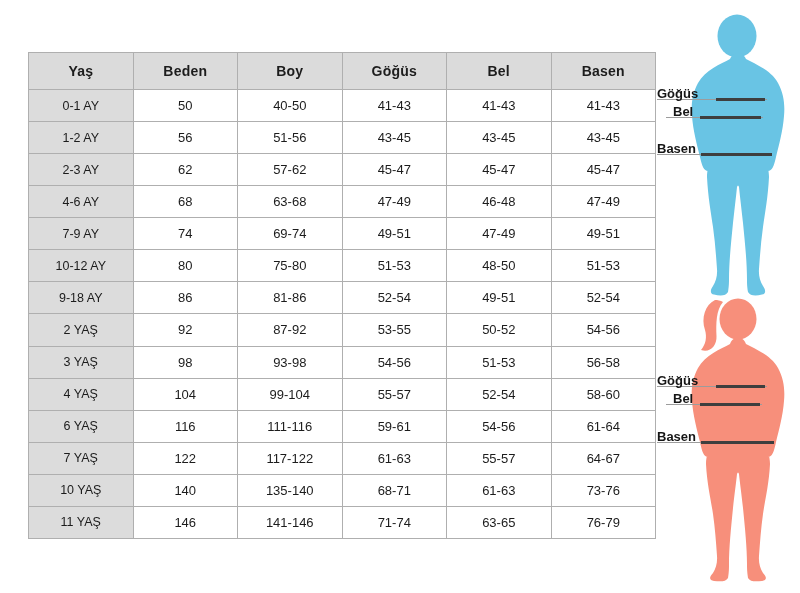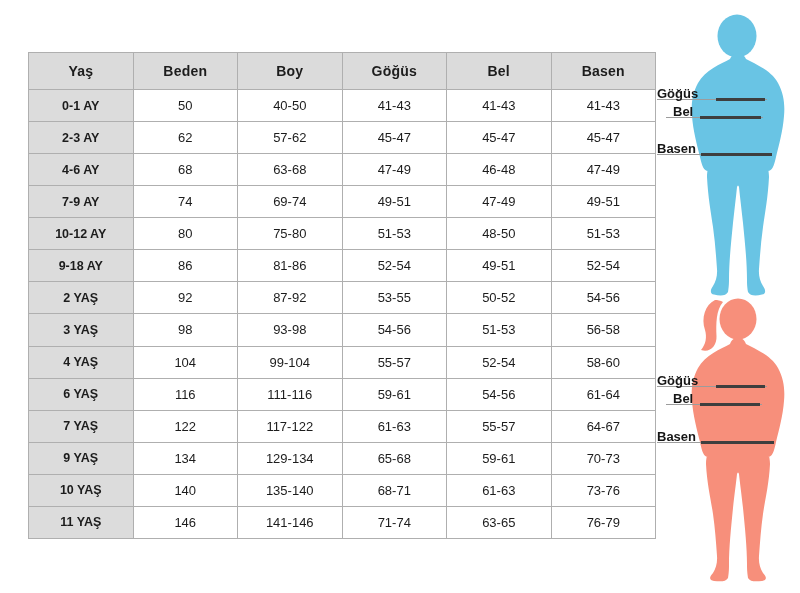--- a/index.html
+++ b/index.html
@@ -16,21 +16,21 @@
     text-align:center;vertical-align:middle;
     color:var(--text,#1c1c1c);
     padding:0;
   }
   table.size-table thead th{
     background:var(--head-bg,#dbdbdb);
     font-size:14px;font-weight:bold;height:36px;letter-spacing:.2px;
   }
   table.size-table td.rowlabel{
     background:var(--rowlabel-bg,#dcdcdc);
-    font-size:12.5px;font-weight:bold;
+    font-size:12.5px;font-weight:normal;
   }
   table.size-table td.val{
     background:#fff;font-size:13px;
   }
 
   
   .fig{position:absolute;}
   .fig svg{display:block;width:100%;height:100%;}
 
   
@@ -67,20 +67,28 @@
     <tbody id="table-body">
         <tr>
           <td class="rowlabel">0-1 AY</td>
           <td class="val">50</td>
           <td class="val">40-50</td>
           <td class="val">41-43</td>
           <td class="val">41-43</td>
           <td class="val">41-43</td>
         </tr>
         <tr>
+          <td class="rowlabel">1-2 AY</td>
+          <td class="val">56</td>
+          <td class="val">51-56</td>
+          <td class="val">43-45</td>
+          <td class="val">43-45</td>
+          <td class="val">43-45</td>
+        </tr>
+        <tr>
           <td class="rowlabel">2-3 AY</td>
           <td class="val">62</td>
           <td class="val">57-62</td>
           <td class="val">45-47</td>
           <td class="val">45-47</td>
           <td class="val">45-47</td>
         </tr>
         <tr>
           <td class="rowlabel">4-6 AY</td>
           <td class="val">68</td>
@@ -145,28 +153,20 @@
           <td class="val">54-56</td>
           <td class="val">61-64</td>
         </tr>
         <tr>
           <td class="rowlabel">7 YAŞ</td>
           <td class="val">122</td>
           <td class="val">117-122</td>
           <td class="val">61-63</td>
           <td class="val">55-57</td>
           <td class="val">64-67</td>
-        </tr>
-        <tr>
-          <td class="rowlabel">9 YAŞ</td>
-          <td class="val">134</td>
-          <td class="val">129-134</td>
-          <td class="val">65-68</td>
-          <td class="val">59-61</td>
-          <td class="val">70-73</td>
         </tr>
         <tr>
           <td class="rowlabel">10 YAŞ</td>
           <td class="val">140</td>
           <td class="val">135-140</td>
           <td class="val">68-71</td>
           <td class="val">61-63</td>
           <td class="val">73-76</td>
         </tr>
         <tr>

